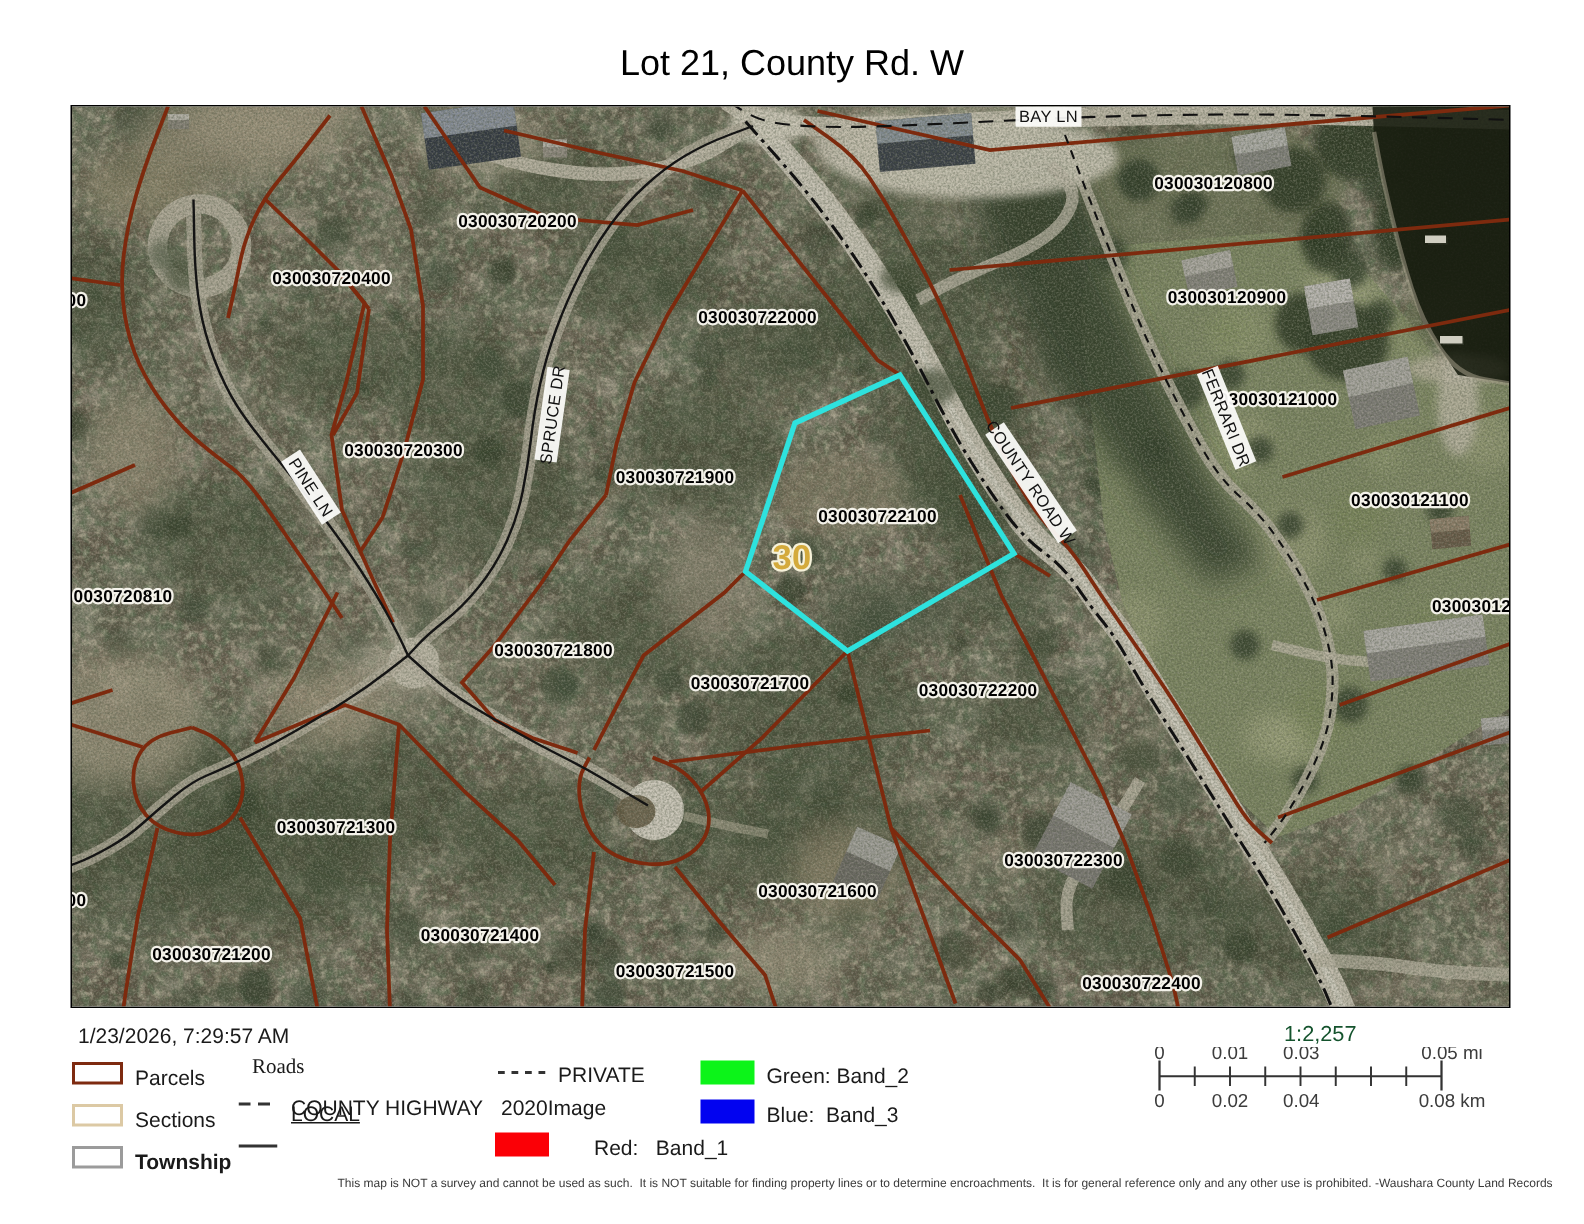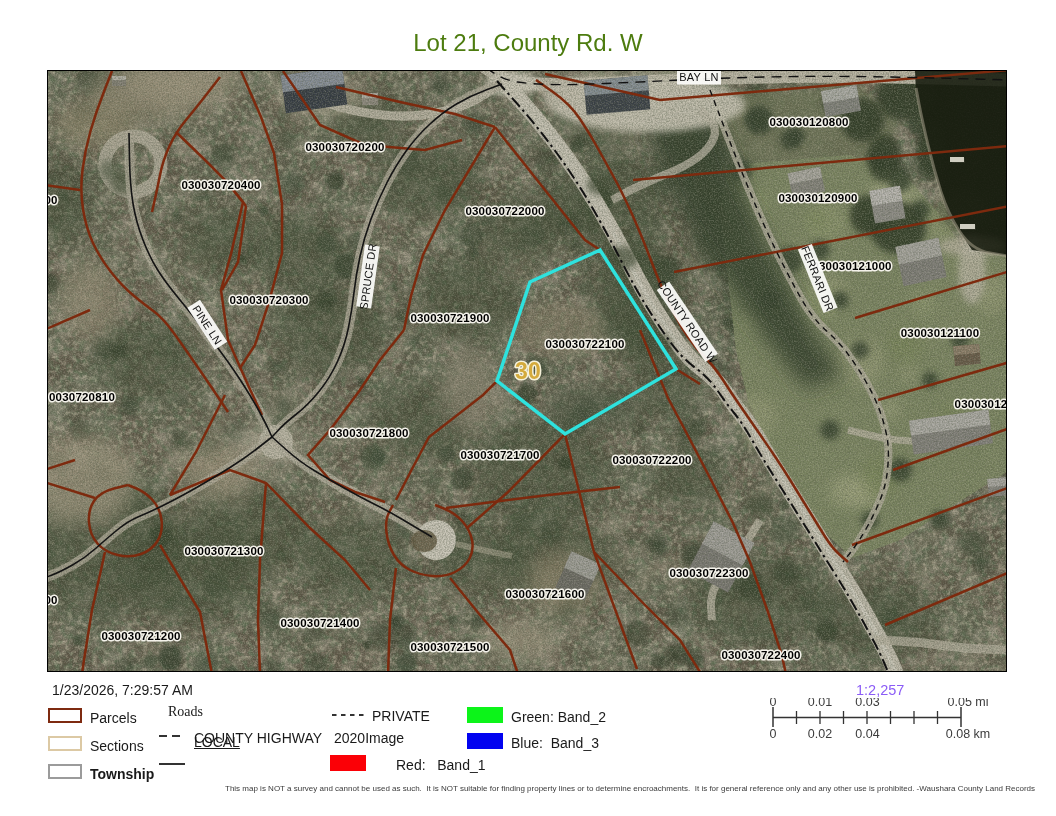--- a/index.html
+++ b/index.html
@@ -1,17 +1,17 @@
 <!DOCTYPE html>
 <html><head>
 <meta charset="utf-8">
 <style>
 html,body{margin:0;padding:0;background:#fff;width:1056px;height:816px;font-family:"Liberation Sans",sans-serif;}
 #page{position:relative;width:1056px;height:816px;overflow:hidden;}
-#title{position:absolute;left:0;top:29px;width:1056px;text-align:center;font-size:24px;color:#4d7c0f;}
+#title{position:absolute;left:0;top:29px;width:1056px;text-align:center;font-size:24px;color:#000000;}
 #map{position:absolute;left:47px;top:70px;width:960px;height:602px;border:1.5px solid #000;box-sizing:border-box;overflow:hidden;}
 .leg{position:absolute;font-size:14px;color:#1a1a1a;}
 .sw{position:absolute;width:34px;height:15px;background:#fff;box-sizing:border-box;}
 .disc{position:absolute;font-size:8px;color:#3a3a3a;white-space:nowrap;margin-left:32px;}
 </style>
 </head>
 <body>
 <div id="page">
 
 <div id="title">Lot 21, County Rd. W</div>
@@ -890,21 +890,21 @@
 
 <div class="sw" style="left:330px;top:755px;width:36px;height:16px;background:#fb0006;"></div>
 <div class="leg" style="left:374px;top:757px;margin-left:22px;">Red:&nbsp;&nbsp; Band_1</div>
 
 <div class="sw" style="left:467px;top:707px;width:36px;height:16px;background:#0cf419;"></div>
 <div class="leg" style="left:511px;top:709px;text-align:right;">Green: Band_2</div>
 
 <div class="sw" style="left:467px;top:733px;width:36px;height:16px;background:#0203f0;"></div>
 <div class="leg" style="left:511px;top:735px;">Blue:&nbsp; Band_3</div>
 
-<div class="leg" style="left:856px;top:682px;font-size:14.5px;color:#8b5cf6;">1:2,257</div>
+<div class="leg" style="left:856px;top:682px;font-size:14.5px;color:#14532d;">1:2,257</div>
 
 <svg class="leg" style="left:760px;top:698px;" width="270" height="44">
 <line x1="13" y1="19.5" x2="201" y2="19.5" stroke="#333" stroke-width="1.4"></line>
 <line x1="13" y1="9" x2="13" y2="29" stroke="#333" stroke-width="1.5"></line>
 <line x1="201" y1="9" x2="201" y2="29" stroke="#333" stroke-width="1.5"></line>
 <line x1="36.5" y1="13" x2="36.5" y2="26" stroke="#333" stroke-width="1.3"></line>
 <line x1="60" y1="13" x2="60" y2="26" stroke="#333" stroke-width="1.3"></line>
 <line x1="83.5" y1="13" x2="83.5" y2="26" stroke="#333" stroke-width="1.3"></line>
 <line x1="107" y1="13" x2="107" y2="26" stroke="#333" stroke-width="1.3"></line>
 <line x1="130.5" y1="13" x2="130.5" y2="26" stroke="#333" stroke-width="1.3"></line>

